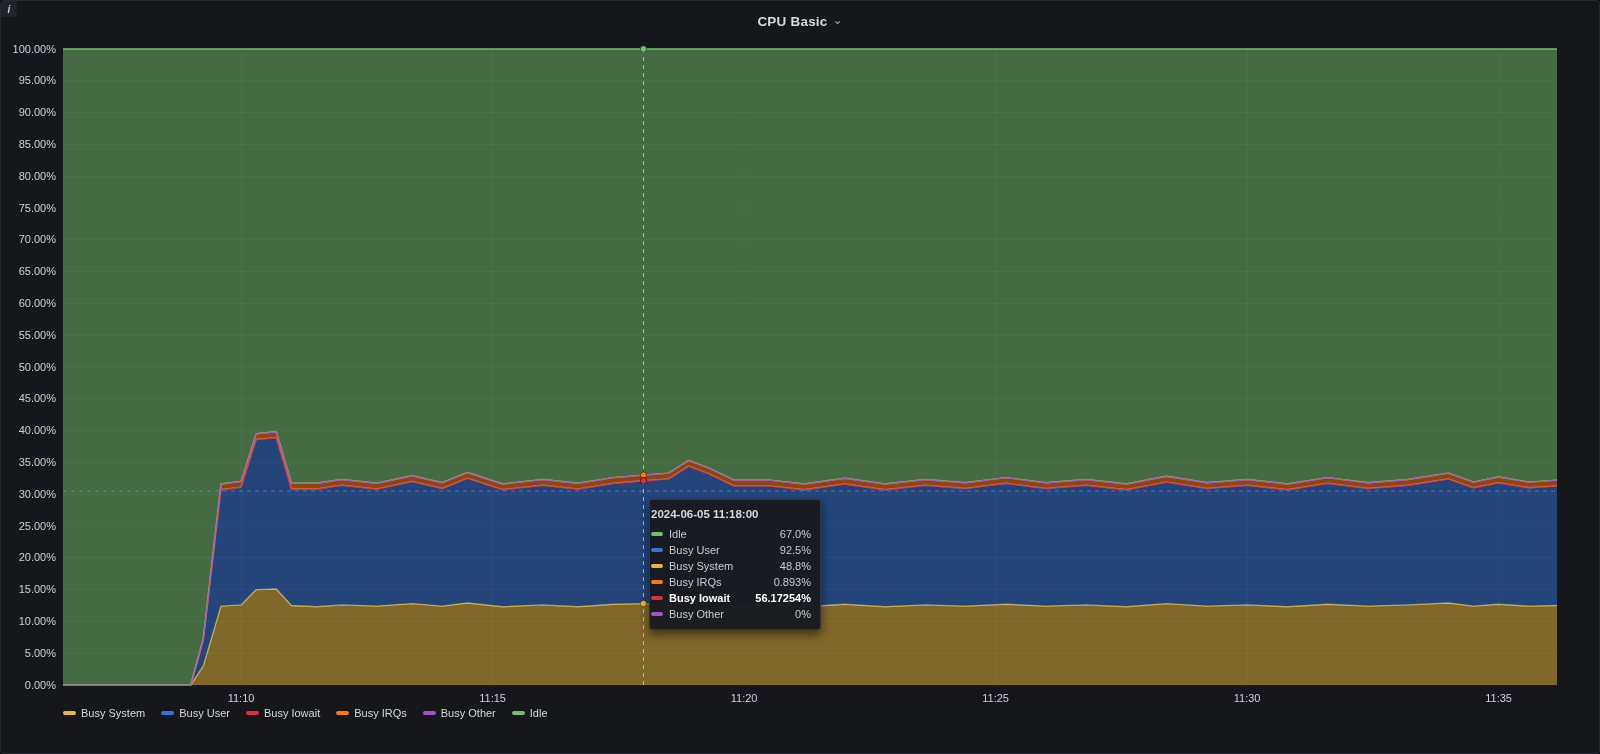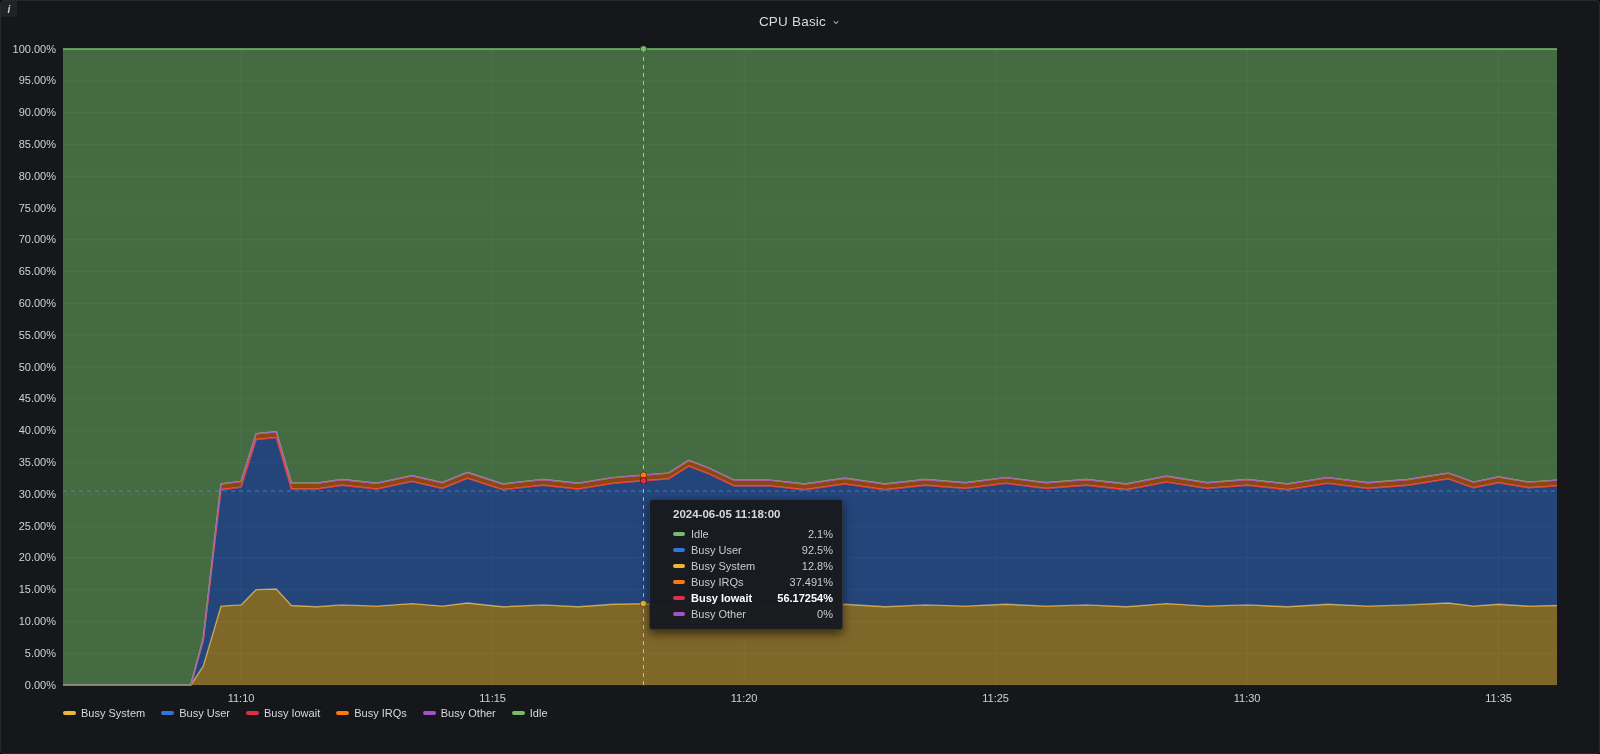--- a/index.html
+++ b/index.html
@@ -1,23 +1,23 @@
 <!DOCTYPE html>
 <html><head>
 <meta charset="utf-8">
 <style>
   html,body{margin:0;padding:0;background:#0b0c0e;font-family:"Liberation Sans",sans-serif;}
   .panel{position:relative;width:1600px;height:754px;background:#15171a;border:1px solid #26282d;border-radius:4px;overflow:hidden;box-sizing:border-box;}
   .panel-header{position:absolute;top:0;left:0;right:0;height:40px;display:flex;align-items:center;justify-content:center;z-index:3;cursor:pointer;}
-  .panel-title{font-size:13.5px;font-weight:400;color:#d8d9da;letter-spacing:.2px;}
+  .panel-title{font-size:13.5px;font-weight:700;color:#d8d9da;letter-spacing:.2px;}
   .panel-chevron{font-size:12px;color:#9aa0a6;margin-left:5px;position:relative;top:-1px;}
   .info-corner{position:absolute;top:0;left:0;width:16px;height:16px;background:#202226;border-bottom-right-radius:4px;color:#c7d0d9;font-size:10px;font-style:italic;font-weight:700;display:flex;align-items:center;justify-content:center;z-index:4;cursor:pointer;}
   #chart-svg{position:absolute;top:0;left:0;z-index:1;}
   .tick{fill:#ccd2d8;font-size:11px;font-family:"Liberation Sans",sans-serif;}
-  .tooltip{position:absolute;left:648px;top:498px;width:160px;background:rgba(24,26,31,0.97);border:1px solid #34373d;border-radius:3px;padding:8px 9px 7px 23px;box-shadow:0 4px 10px rgba(0,0,0,0.55);z-index:6;}
+  .tooltip{position:absolute;left:648px;top:498px;width:160px;background:rgba(24,26,31,0.97);border:1px solid #34373d;border-radius:3px;padding:8px 9px 7px 1px;box-shadow:0 4px 10px rgba(0,0,0,0.55);z-index:6;}
   .tooltip-header{font-size:11.5px;font-weight:700;color:#d8d9da;margin-bottom:6px;white-space:nowrap;}
   .tooltip-row{display:flex;align-items:center;height:16px;font-size:11px;color:#c7ccd1;white-space:nowrap;}
   .tooltip-row.bold{color:#ffffff;font-weight:700;}
   .tt-swatch{width:12px;height:4px;border-radius:2px;margin-right:6px;flex:0 0 auto;}
   .tt-value{margin-left:auto;padding-left:12px;}
   .legend{position:absolute;left:62px;top:706px;display:flex;align-items:center;gap:16px;z-index:3;}
   .legend-item{display:flex;align-items:center;gap:5px;font-size:11px;color:#d8d9da;cursor:pointer;}
   .legend-swatch{width:13px;height:4px;border-radius:2px;display:inline-block;}
 </style>
 </head>
@@ -114,36 +114,36 @@
         <circle cx="642.4969696969698" cy="602.592" r="3.2" fill="#EAB839" stroke="rgba(0,0,0,0.45)" stroke-width="1"></circle>
       </g>
     </svg>
 
   <div class="tooltip">
     <div class="tooltip-header">2024-06-05 11:18:00</div>
     <div id="tooltip-rows">
         <div class="tooltip-row">
           <span class="tt-swatch" style="background: rgb(115, 191, 105);"></span>
           <span>Idle</span>
-          <span class="tt-value">2.1%</span>
+          <span class="tt-value">67.0%</span>
         </div>
         <div class="tooltip-row">
           <span class="tt-swatch" style="background: rgb(50, 116, 217);"></span>
           <span>Busy User</span>
           <span class="tt-value">92.5%</span>
         </div>
         <div class="tooltip-row">
           <span class="tt-swatch" style="background: rgb(234, 184, 57);"></span>
           <span>Busy System</span>
-          <span class="tt-value">12.8%</span>
+          <span class="tt-value">48.8%</span>
         </div>
         <div class="tooltip-row">
           <span class="tt-swatch" style="background: rgb(255, 120, 10);"></span>
           <span>Busy IRQs</span>
-          <span class="tt-value">37.491%</span>
+          <span class="tt-value">0.893%</span>
         </div>
         <div class="tooltip-row bold">
           <span class="tt-swatch" style="background: rgb(224, 47, 68);"></span>
           <span>Busy Iowait</span>
           <span class="tt-value">56.17254%</span>
         </div>
         <div class="tooltip-row">
           <span class="tt-swatch" style="background: rgb(163, 82, 204);"></span>
           <span>Busy Other</span>
           <span class="tt-value">0%</span>

